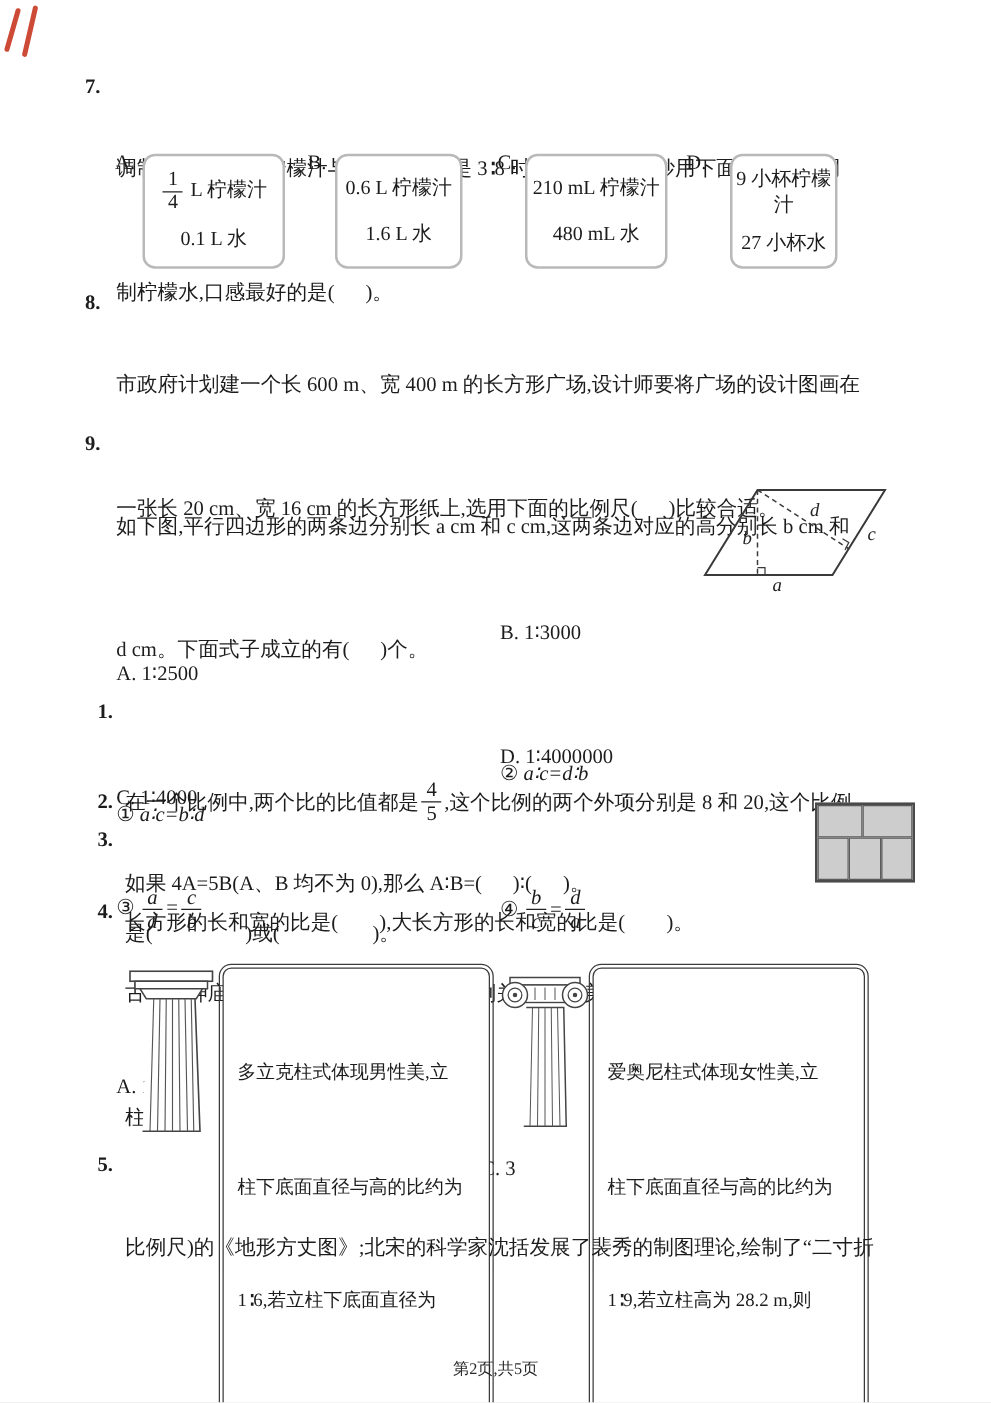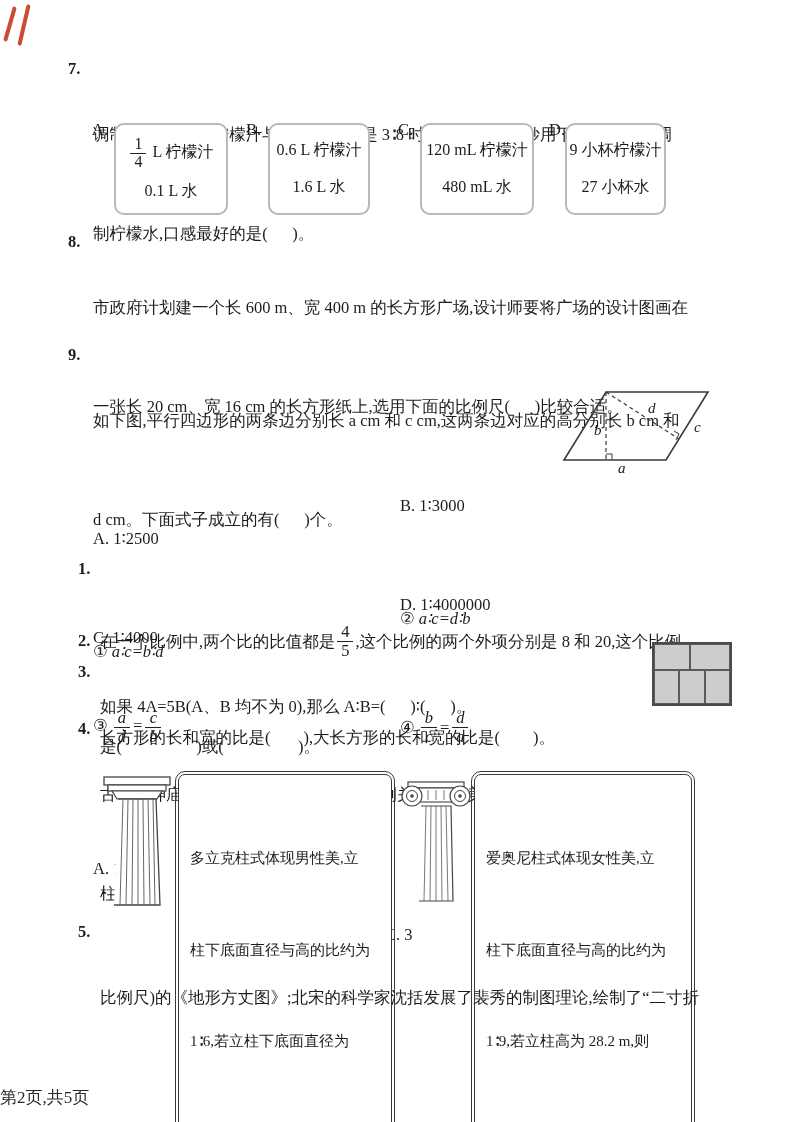--- a/index.html
+++ b/index.html
@@ -46,21 +46,21 @@
   .gridfig .rowb{flex:1;display:flex}
   .gridfig .cell{border:1px solid #5a5a5a;background:#cdcdcd}
   .gridfig .rowt .cell:first-child{width:36px}.gridfig .rowt .cell:last-child{flex:1}
   .gridfig .rowb .cell{flex:1}
   
   .colbox{
     position:absolute;border:1.4px solid #3b3b3b;border-radius:7px;outline:1.2px solid #3b3b3b;outline-offset:2px;
     padding:7px 11px;font-size:15px;line-height:30.5px;background:#fff;white-space:pre-wrap;
   }
   .colbox div{white-space:pre-wrap}
-  .footer{position:absolute;left:0;right:0;top:1086px;font-size:17px;color:#2a2a2a}
+  .footer{position:absolute;left:0;right:0;top:1086px;text-align:center;font-size:13px;color:#2a2a2a}
   .redmark{position:absolute;background:#cc4a36;border-radius:2px}
   svg text{font-family:"Liberation Serif","DejaVu Serif",serif;font-style:italic;font-size:15px;fill:#222}
 </style>
 </head>
 <body>
 
 <div class="page">
 
   <div class="redmark" style="left:8px;top:6px;width:4px;height:36px;transform:rotate(16deg)"></div>
   <div class="redmark" style="left:22px;top:4px;width:4px;height:42px;transform:rotate(13deg)"></div>
@@ -81,26 +81,26 @@
     </div>
 
     <span class="optlabel" style="left:178px">B.</span>
     <div class="optbox" style="left:200px;width:102px">
       <div>0.6 L 柠檬汁</div>
       <div>1.6 L 水</div>
     </div>
 
     <span class="optlabel" style="left:330px">C.</span>
     <div class="optbox" style="left:352px;width:114px">
-      <div>120 mL 柠檬汁</div>
+      <div>210 mL 柠檬汁</div>
       <div>480 mL 水</div>
     </div>
 
     <span class="optlabel" style="left:481px">D.</span>
-    <div class="optbox" style="left:497px;width:101px">
+    <div class="optbox" style="left:516px;width:86px">
       <div>9 小杯柠檬汁</div>
       <div>27 小杯水</div>
     </div>
   </div>
 
   <div class="q" style="top:225px">
     <span class="qnum">8.</span>
     <div class="qtext">
       <div>市政府计划建一个长 600 m、宽 400 m 的长方形广场,设计师要将广场的设计图画在</div>
       <div>一张长 20 cm、宽 16 cm 的长方形纸上,选用下面的比例尺(      )比较合适。</div>

